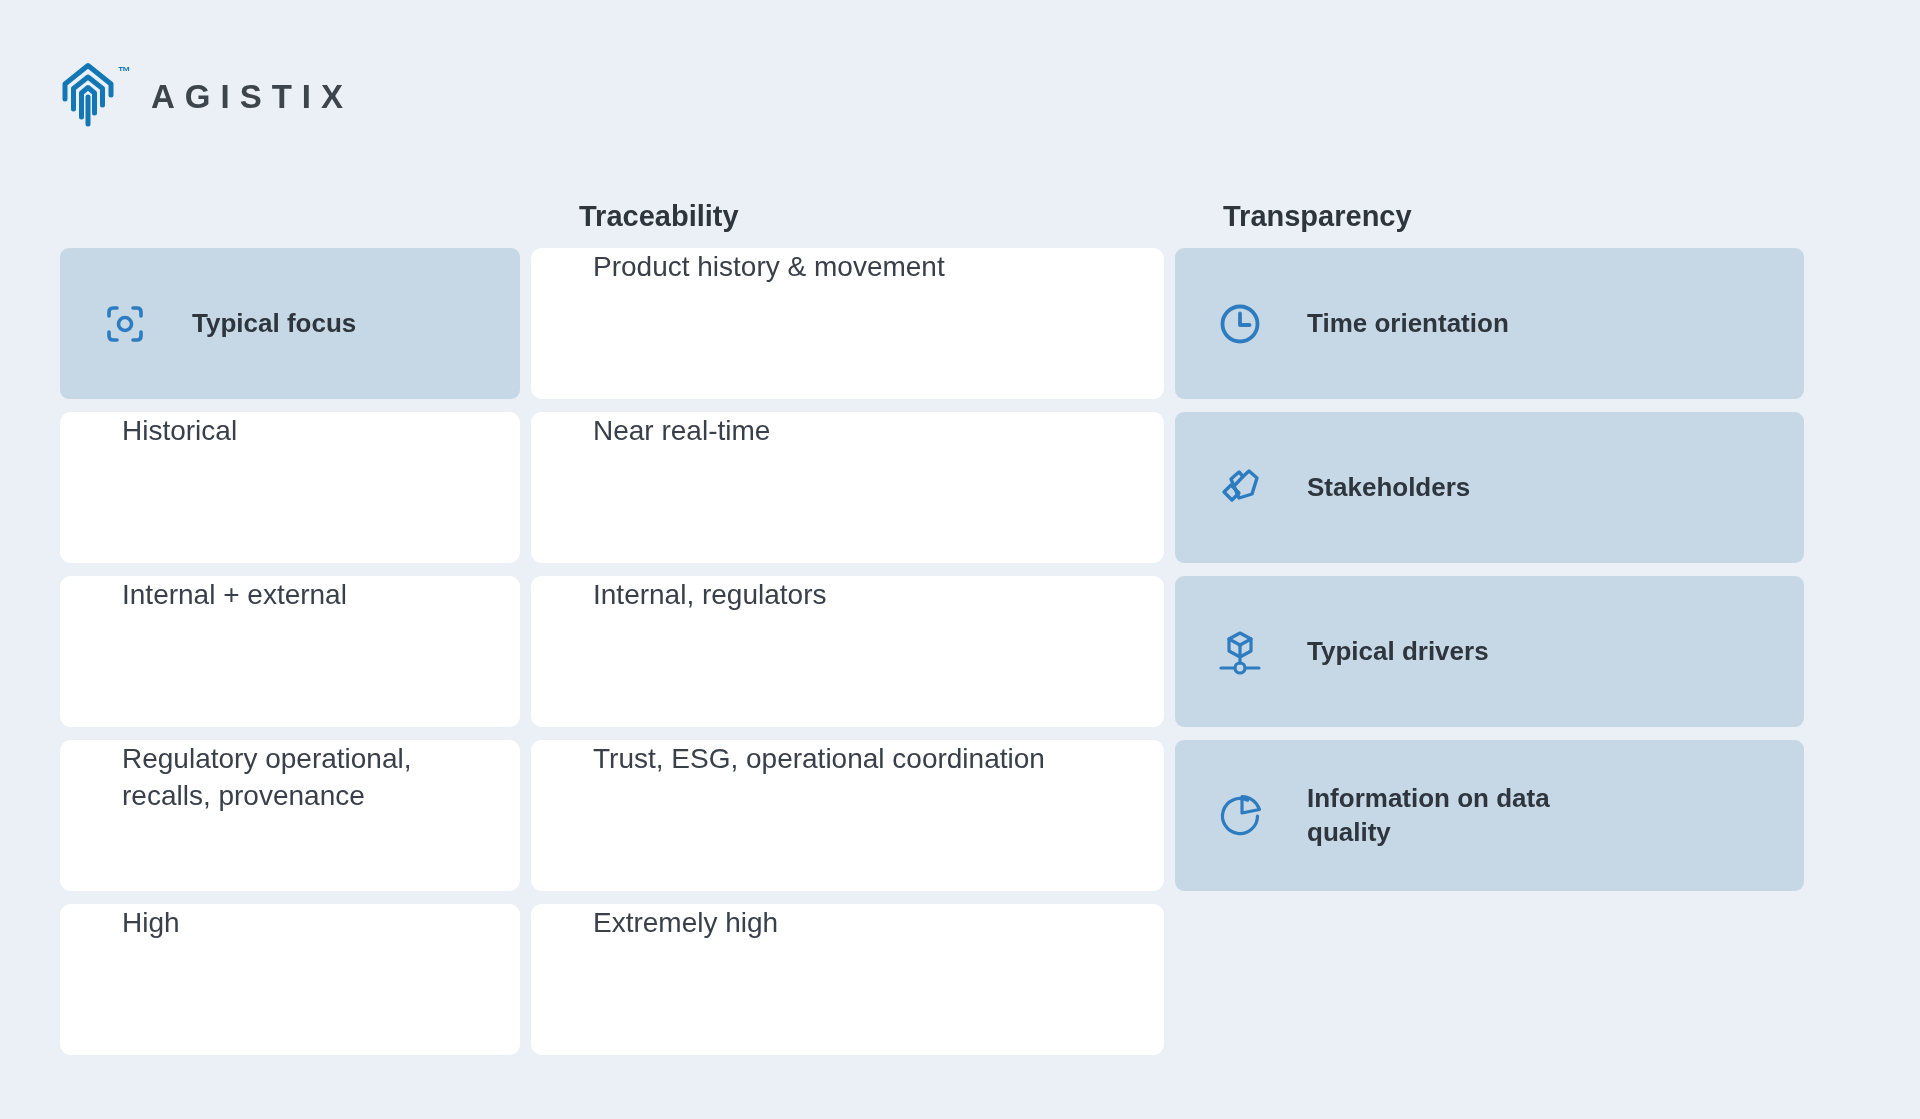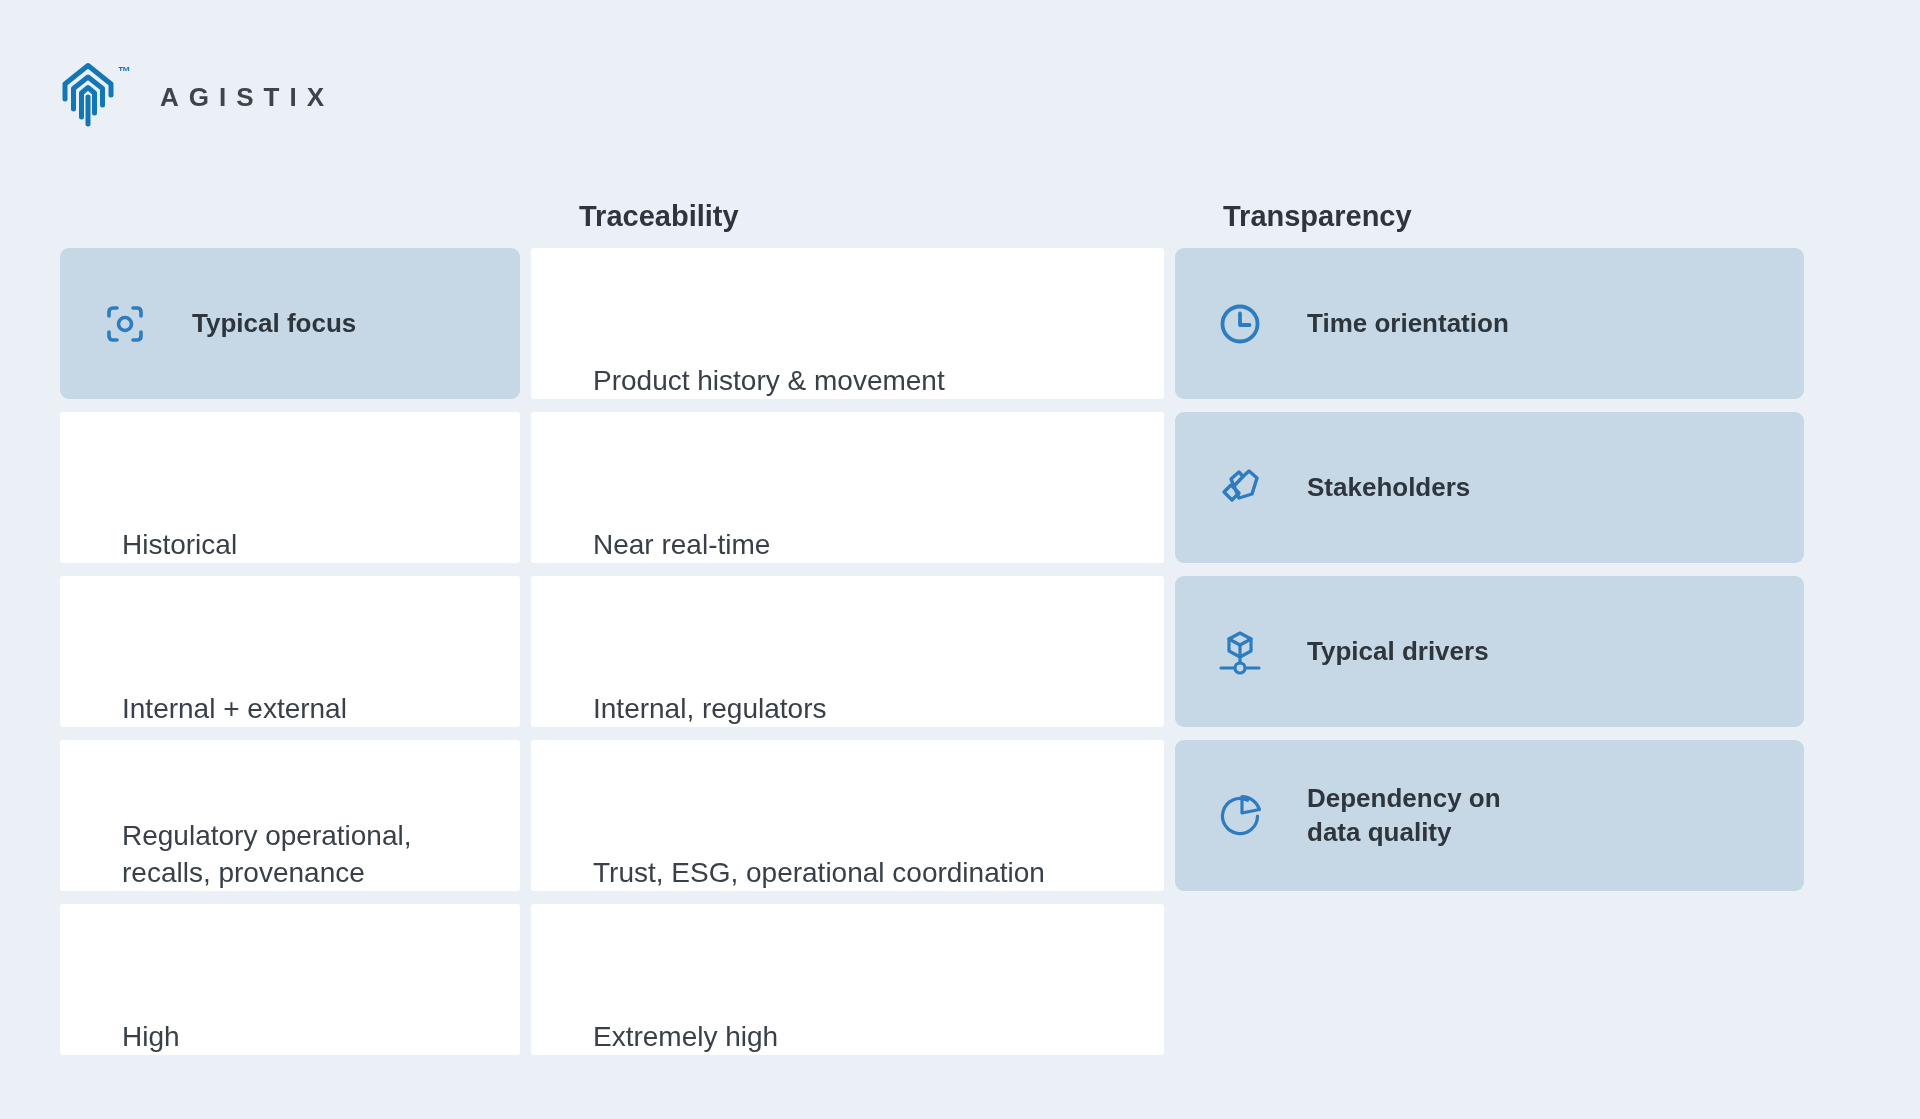--- a/index.html
+++ b/index.html
@@ -13,22 +13,22 @@
   .logo {
     position:absolute; left:60px; top:60px;
     display:flex; align-items:center;
   }
   .logo-mark { width:56px; height:68px; display:block; }
   .logo-tm {
     font-size:13px; font-weight:700; color:#1377b5;
     align-self:flex-start; margin:4px 0 0 2px; letter-spacing:0;
   }
   .logo-word {
-    font-size:26px; font-weight:700; color:#3e444c;
-    letter-spacing:10px; margin-left:29px; margin-top:6px;
+    font-size:33px; font-weight:700; color:#3e444c;
+    letter-spacing:10px; margin-left:20px; margin-top:6px;
   }
   
   .comparison { position:absolute; left:60px; top:180px; }
   .grid {
     display:grid;
     grid-template-columns:460px 633px 629px;
     grid-template-rows:55px repeat(5, 151px);
     column-gap:11px; row-gap:13px;
   }
   .hcell {
@@ -40,22 +40,22 @@
     background:#c6d8e6; border-radius:9px;
     display:flex; align-items:center;
     padding:0 16px 0 40px; gap:42px;
   }
   .label-icon { width:50px; height:50px; flex:0 0 auto; display:flex; align-items:center; justify-content:center; }
   .label-text {
     font-size:26px; font-weight:700; color:#2e353d;
     line-height:1.28; max-width:250px;
   }
   .value-cell {
-    background:#ffffff; border-radius:3px;
-    display:flex; align-items:flex-end;
+    background:#ffffff; border-radius:11px;
+    display:flex; align-items:flex-start;
     padding:0 40px 0 62px;
   }
   .value-text {
     font-size:28px; font-weight:400; color:#394049;
     line-height:1.33; max-width:460px;
   }
   svg.row-ic { display:block; }
 </style>
 </head>
 <body>
@@ -162,21 +162,21 @@
 
       <div class="label-cell">
         <span class="label-icon">
           <svg class="row-ic" width="48" height="48" viewBox="0 0 48 48" fill="none">
             <g stroke="#2e7cc0" stroke-width="3.2" stroke-linecap="round" stroke-linejoin="round">
               <path d="M31.5,8.2 A17.5,17.5 0 1 0 41.5,24"></path>
               <path d="M26,21 L26,4.5 A19,19 0 0 1 43.5,17.5 Z"></path>
             </g>
           </svg>
         </span>
-        <span class="label-text">Dependency on data quality</span>
+        <span class="label-text">Information on data quality</span>
       </div>
       <div class="value-cell">
         <span class="value-text">High</span>
       </div>
       <div class="value-cell">
         <span class="value-text">Extremely high</span>
       </div>
 
     </div>
   </main>

